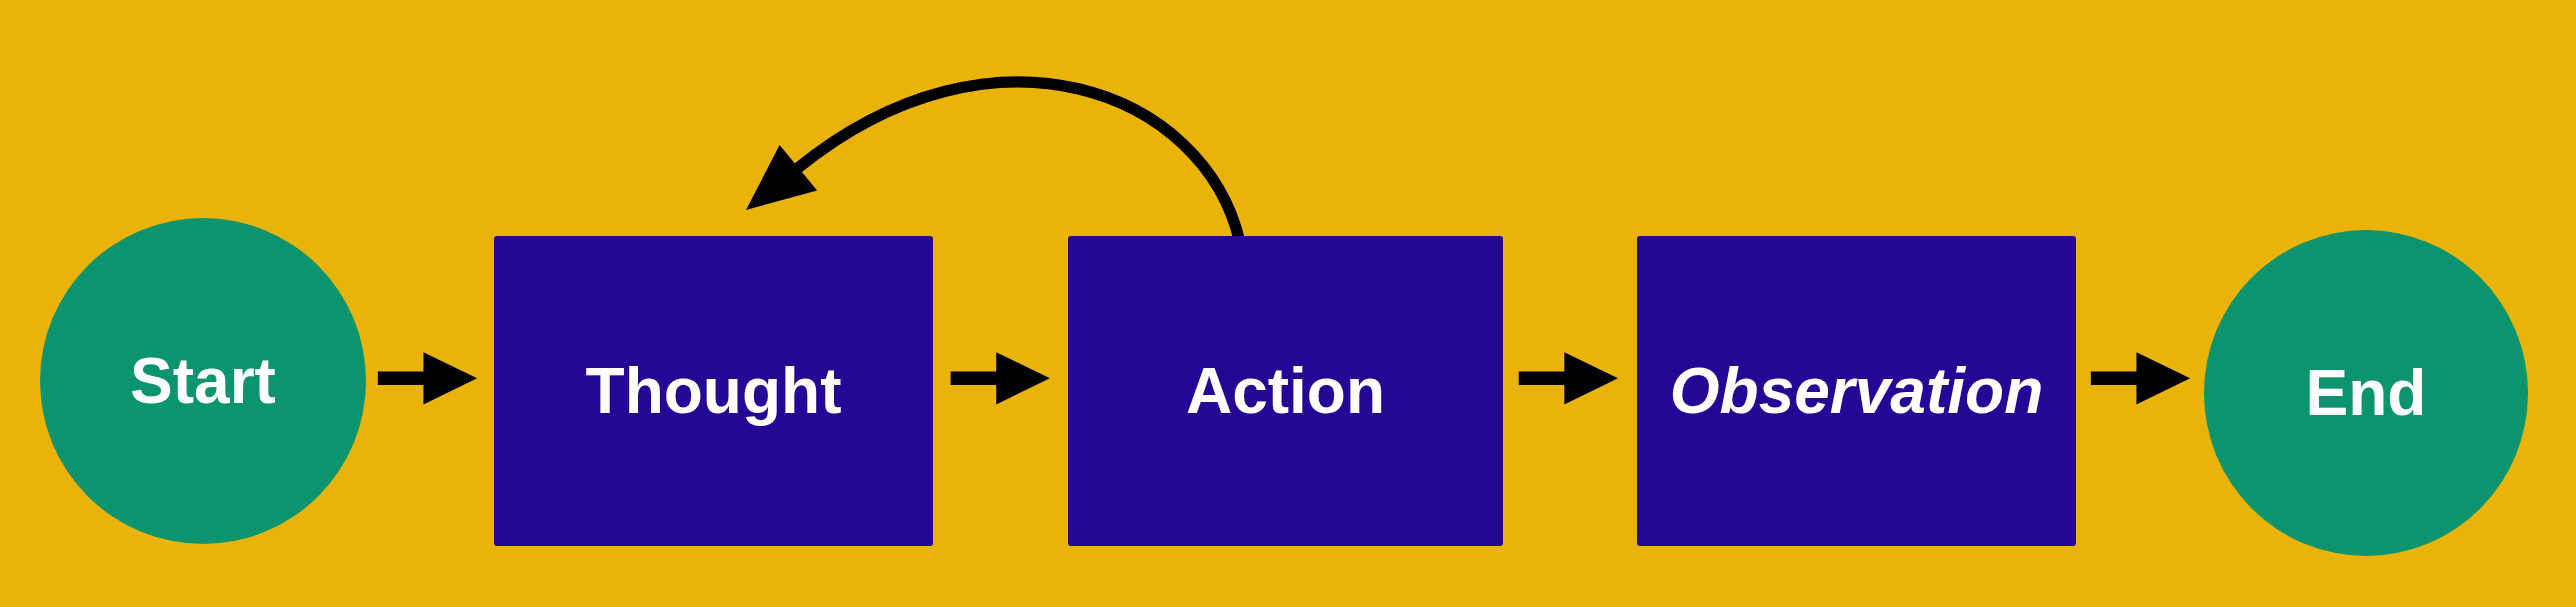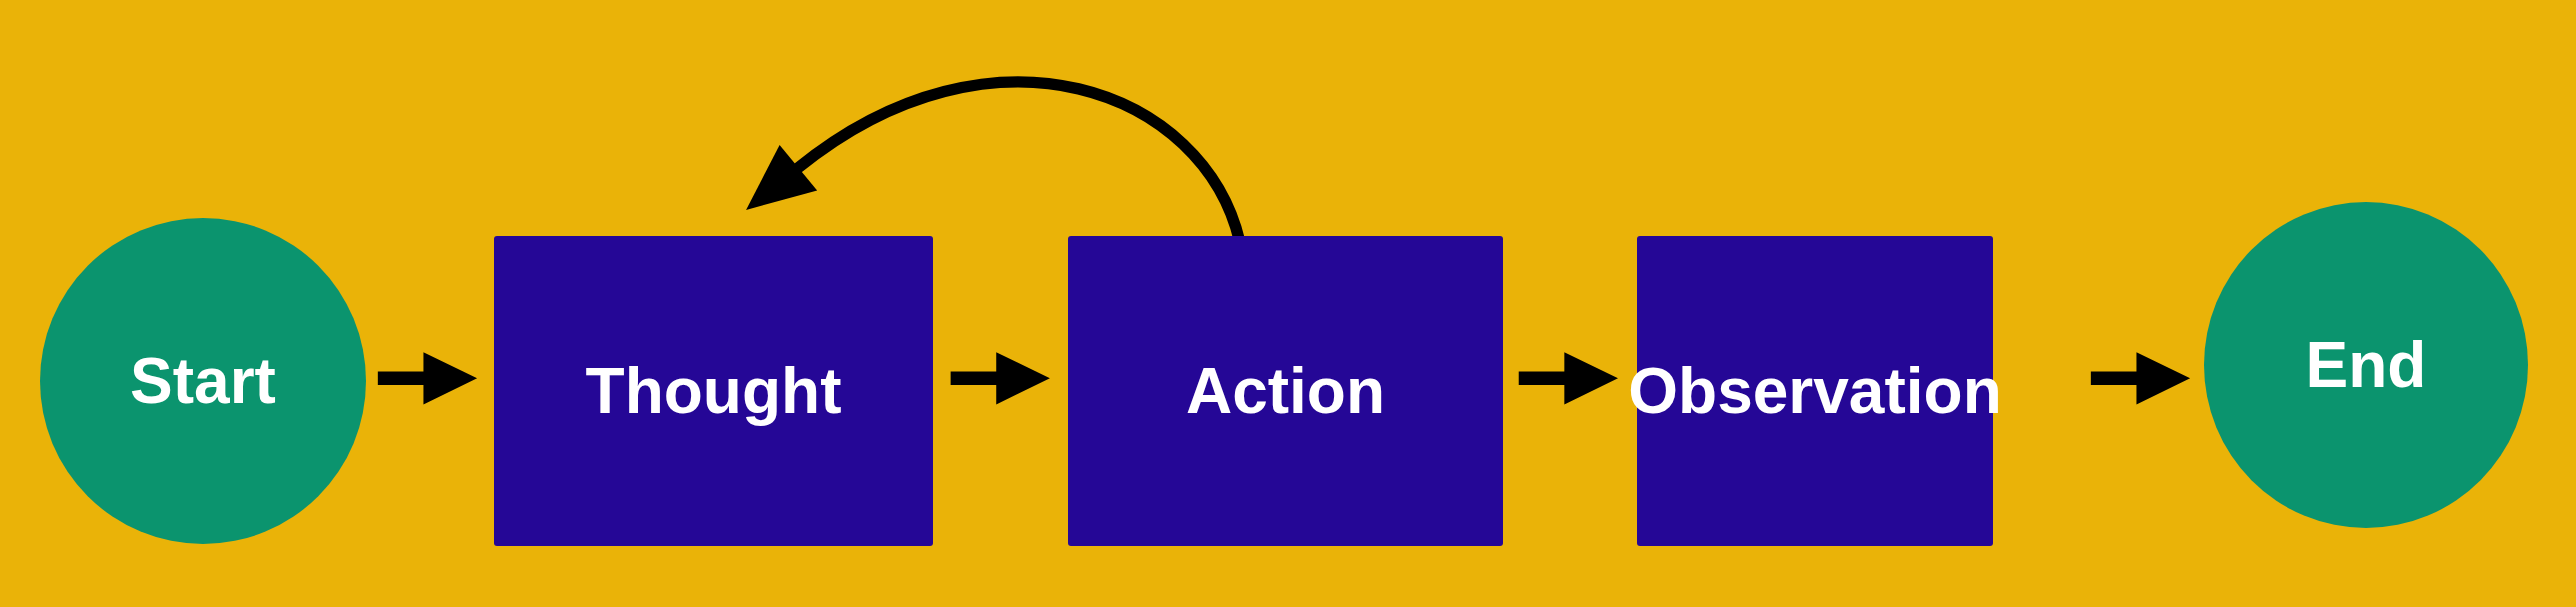--- a/index.html
+++ b/index.html
@@ -36,22 +36,22 @@
   }
   .node.terminal {
     border-radius: 50%;
   }
   .node.process {
     border-radius: 3px;
   }
   #node-start       { left: 40px;   top: 218px; width: 326px; height: 326px; }
   #node-thought     { left: 494px;  top: 236px; width: 439px; height: 310px; }
   #node-action      { left: 1068px; top: 236px; width: 435px; height: 310px; }
-  #node-observation { left: 1637px; top: 236px; width: 356px; height: 310px; }
-  #node-end         { left: 2204px; top: 202px; width: 324px; height: 326px; text-align: right; }
+  #node-observation { left: 1637px; top: 236px; width: 439px; height: 310px; font-style: italic; }
+  #node-end         { left: 2204px; top: 230px; width: 324px; height: 326px; text-align: right; }
   .edge-path {
     fill: none;
     stroke-width: 17px;
     stroke-linecap: round;
   }
 </style>
 </head>
 <body>
 
 <div class="canvas" style="background-color: #eab308; fill: rgb(250, 249, 246);">

